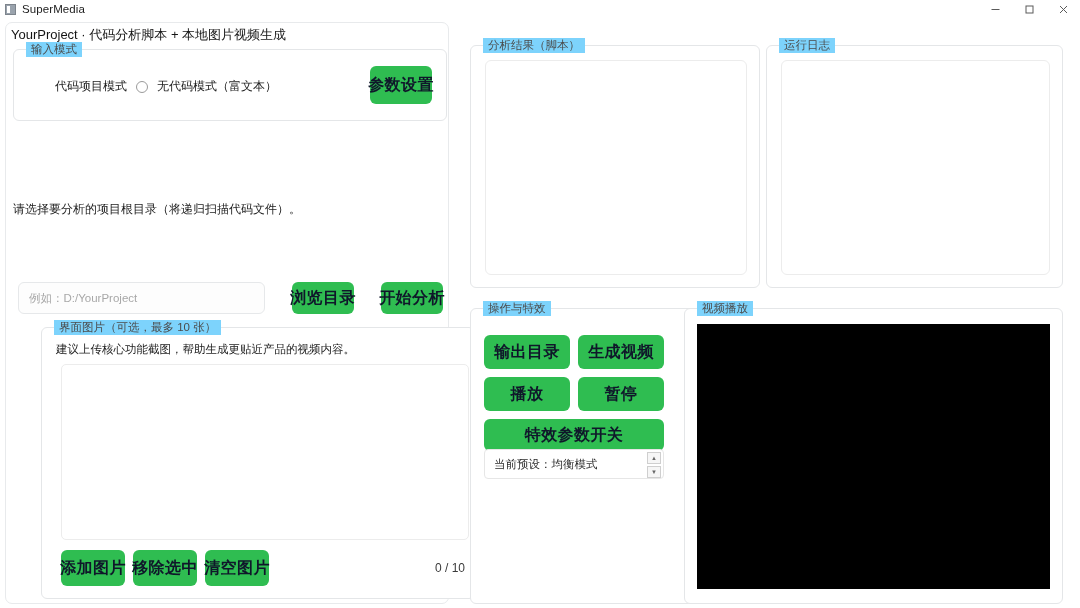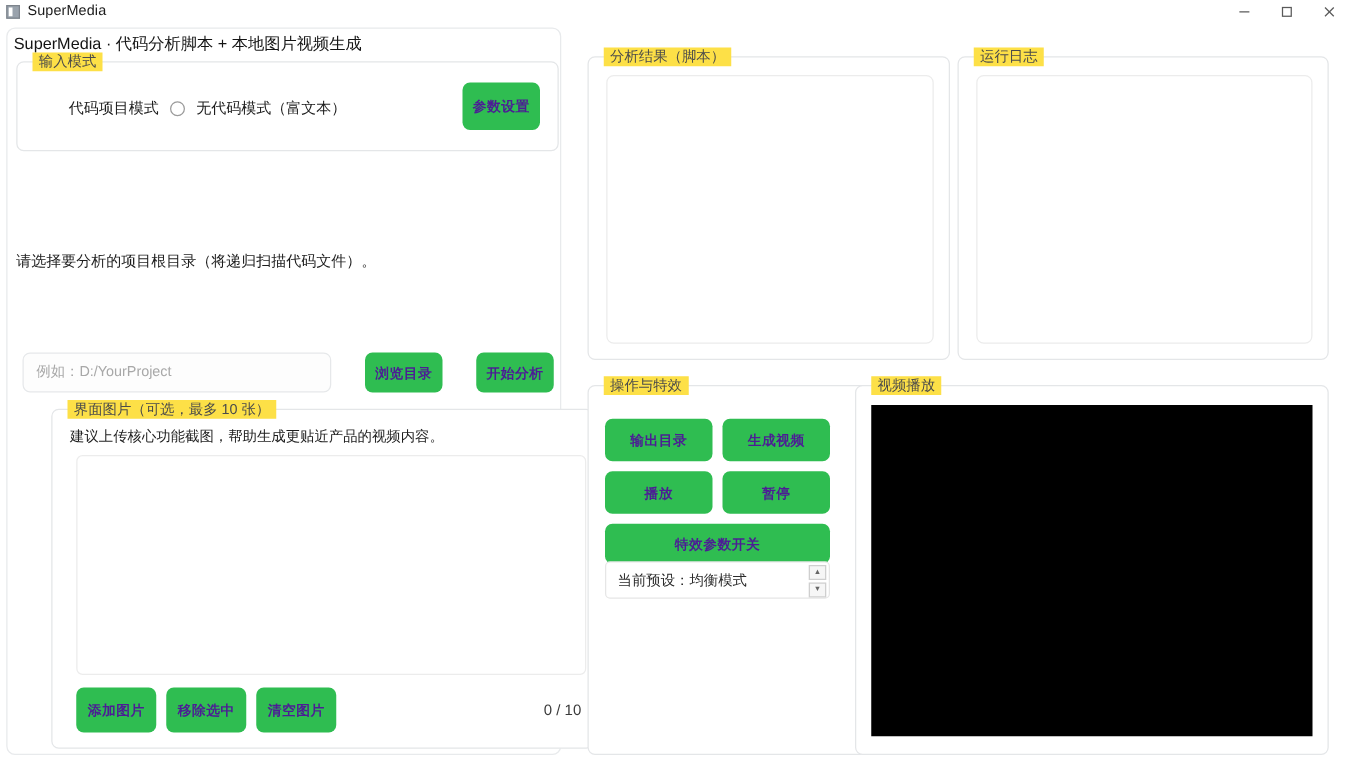--- a/index.html
+++ b/index.html
@@ -66,21 +66,21 @@
   
   .group {
     position: absolute;
     border: 1px solid #e4e6e8;
     border-radius: 6px;
     background: #ffffff;
   }
   .group > .group-title {
     position: absolute;
     top: -8px; left: 12px;
-    background: #fde047;
+    background: #7dd3fc;
     padding: 0 5px;
     font-size: 11.5px;
     color: #4b4b4b;
     white-space: nowrap;
   }
 
   
   #left-panel {
     position: absolute;
     left: 5px; top: 4px;
@@ -113,24 +113,24 @@
     border-radius: 50%;
     background: #fff;
     display: inline-block;
     flex: none;
   }
   .radio.hidden-mark { border-color: transparent; background: transparent; width: 0; }
 
   
   .btn {
     background: #2fbd51;
-    color: #4c1d95;
+    color: #0f172a;
     border: none;
     border-radius: 6px;
-    font-size: 11px;
+    font-size: 16px;
     font-family: inherit;
     font-weight: 700;
     letter-spacing: .4px;
     display: flex; align-items: center; justify-content: center;
     cursor: pointer;
     padding: 0;
     white-space: nowrap;
   }
 
   #btn-param-settings {
@@ -300,21 +300,21 @@
           <line x1="9" y1="2" x2="2" y2="9" stroke="#5a5a5a" stroke-width="1"></line>
         </svg>
     </div>
   </div>
 </div>
 
 <div class="root">
 
   <div id="left-panel">
 
-    <div id="heading-app">SuperMedia · 代码分析脚本 + 本地图片视频生成</div>
+    <div id="heading-app">YourProject · 代码分析脚本 + 本地图片视频生成</div>
 
     <div class="group" id="grp-input-mode">
       <span class="group-title">输入模式</span>
 
       <div class="radio-row">
         <span class="radio hidden-mark"></span>
         <span>代码项目模式</span>
         <span class="radio"></span>
         <span>无代码模式（富文本）</span>
       </div>

